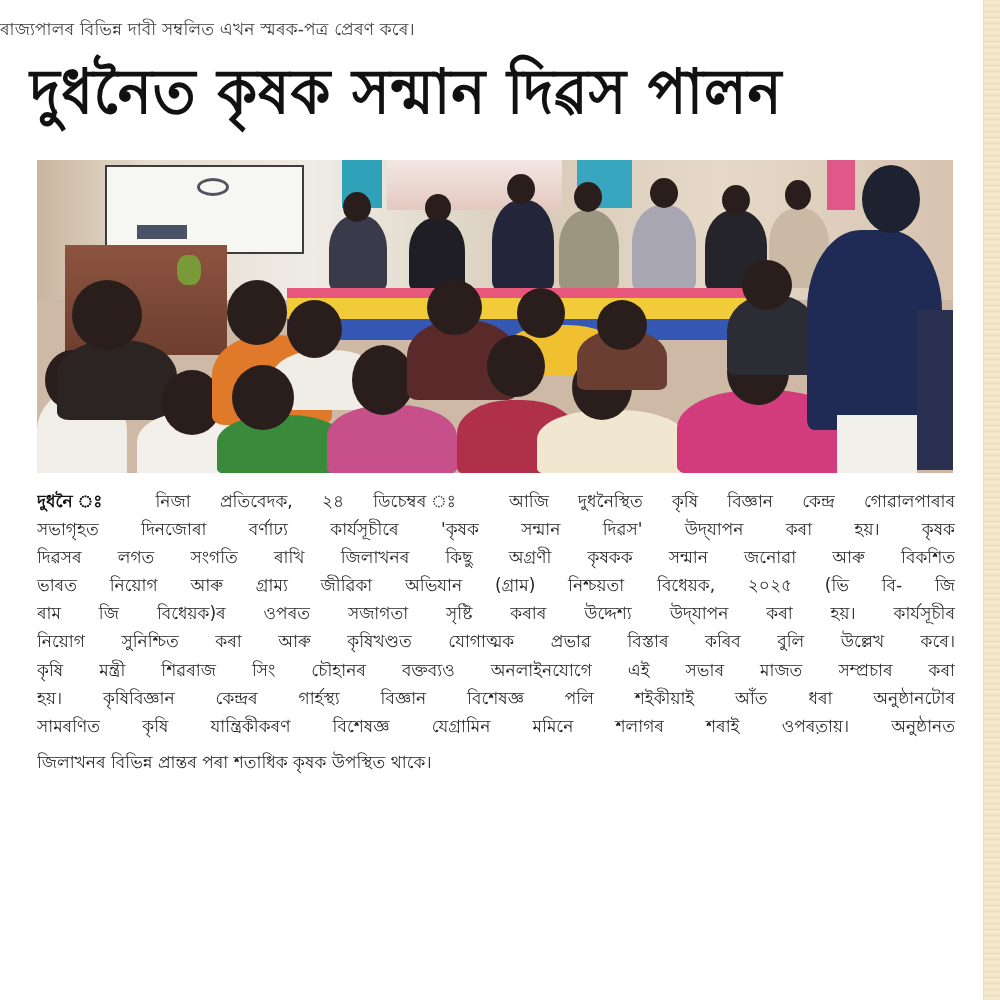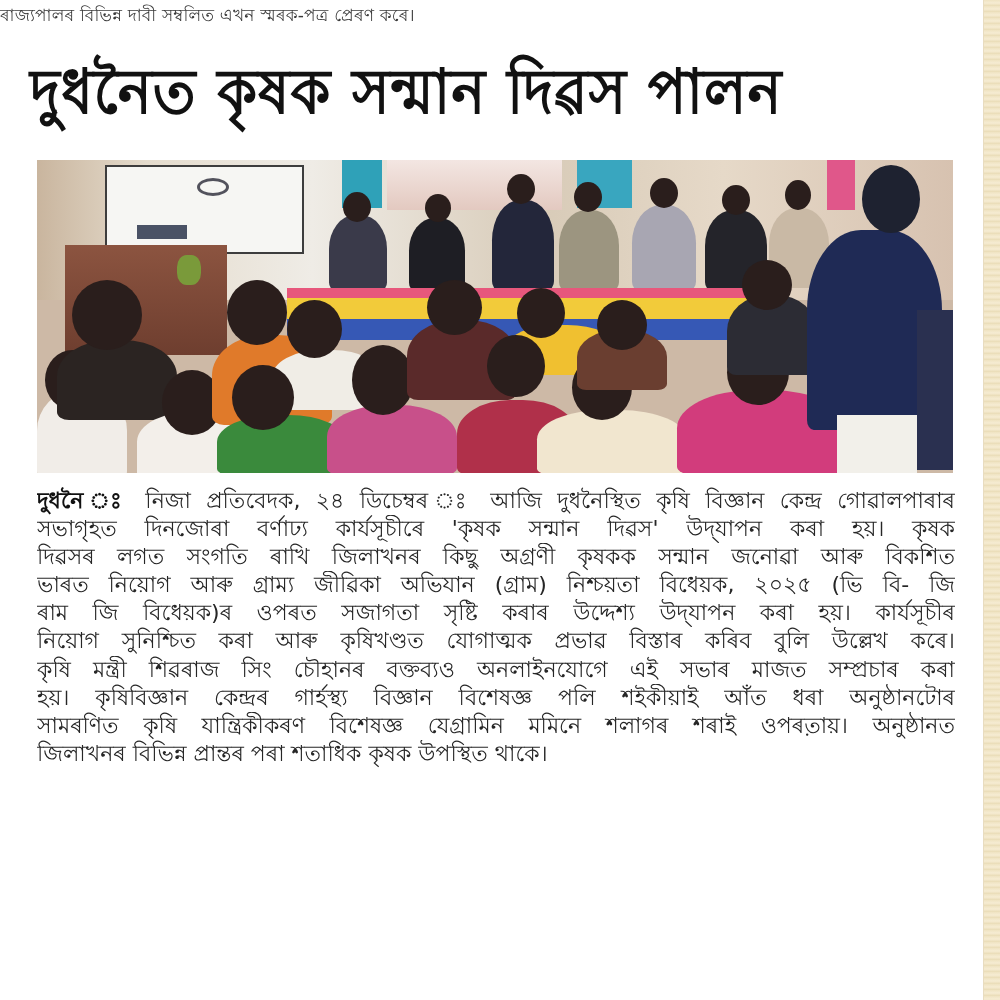--- a/index.html
+++ b/index.html
@@ -8,21 +8,21 @@
     background: #ffffff;
     font-family: "DejaVu Sans", sans-serif;
     color: #1a1a1a;
   }
   .paper-edge {
     position: absolute; top: 0; right: 0; width: 16px; height: 1000px;
     background: repeating-linear-gradient(180deg, #efe3c2 0px, #f6ecd3 3px, #e9dbb5 6px);
     border-left: 1px solid #e8dcc0;
   }
   .top-line {
-    position: absolute; top: 4px; left: 0; width: 700px;
+    position: absolute; top: 18px; left: 0; width: 700px;
     font-size: 17px; line-height: 22px; color: #3a3a3a; white-space: nowrap;
     letter-spacing: 0.2px;
   }
   .headline {
     position: absolute; top: 52px; left: 30px; width: 930px;
     font-size: 62px; line-height: 80px; font-weight: bold; color: #111;
     white-space: nowrap; letter-spacing: 1px;
     transform: scaleX(0.92); transform-origin: left center;
   }
   .photo {
@@ -39,25 +39,25 @@
   .photo .banner-blue { position:absolute; left:305px; top:0; width:40px; height:48px; background:#2fa1b8; }
   .photo .banner { position:absolute; left:350px; top:0; width:175px; height:50px; background:linear-gradient(180deg,#f3e6e2,#e3c9c0); }
   .photo .banner-blue2 { position:absolute; left:540px; top:0; width:55px; height:48px; background:#39a6bf; }
   .photo .banner-pink { position:absolute; left:790px; top:0; width:28px; height:50px; background:#e0578a; }
   .photo .table { position:absolute; left:250px; top:128px; width:480px; height:52px;
     background: linear-gradient(180deg,#e7577c 0%,#e7577c 20%,#f2cb3a 20%,#f2cb3a 60%,#3658b5 60%,#3658b5 100%); }
   .photo .fig { position:absolute; border-radius: 45% 45% 10% 10%; }
   .photo .head { position:absolute; border-radius:50%; background:#2a1e1c; }
   .body-text {
     position: absolute; left: 37px; top: 487px; width: 918px;
-    font-size: 22px; line-height: 28.1px; color: #262626;
+    font-size: 17px; line-height: 28.1px; color: #262626;
     text-align: justify; text-align-last: left;
   }
   .body-text .line { display:block; white-space: nowrap; overflow: hidden; text-align-last: justify; }
-  .body-text .line.last { text-align-last: left; }
+  .body-text .line.last { text-align-last: left; margin-top: 8px; }
   .dateline { font-weight: bold; color: #111; }
 </style>
 </head>
 <body>
 
 <div class="paper-edge"></div>
 
 <div class="top-line">ৰাজ্যপালৰ বিভিন্ন দাবী সম্বলিত এখন স্মৰক-পত্ৰ প্ৰেৰণ কৰে।</div>
 
 <h1 class="headline" style="margin:0;">দুধনৈত  কৃষক সন্মান দিৱস পালন</h1>

